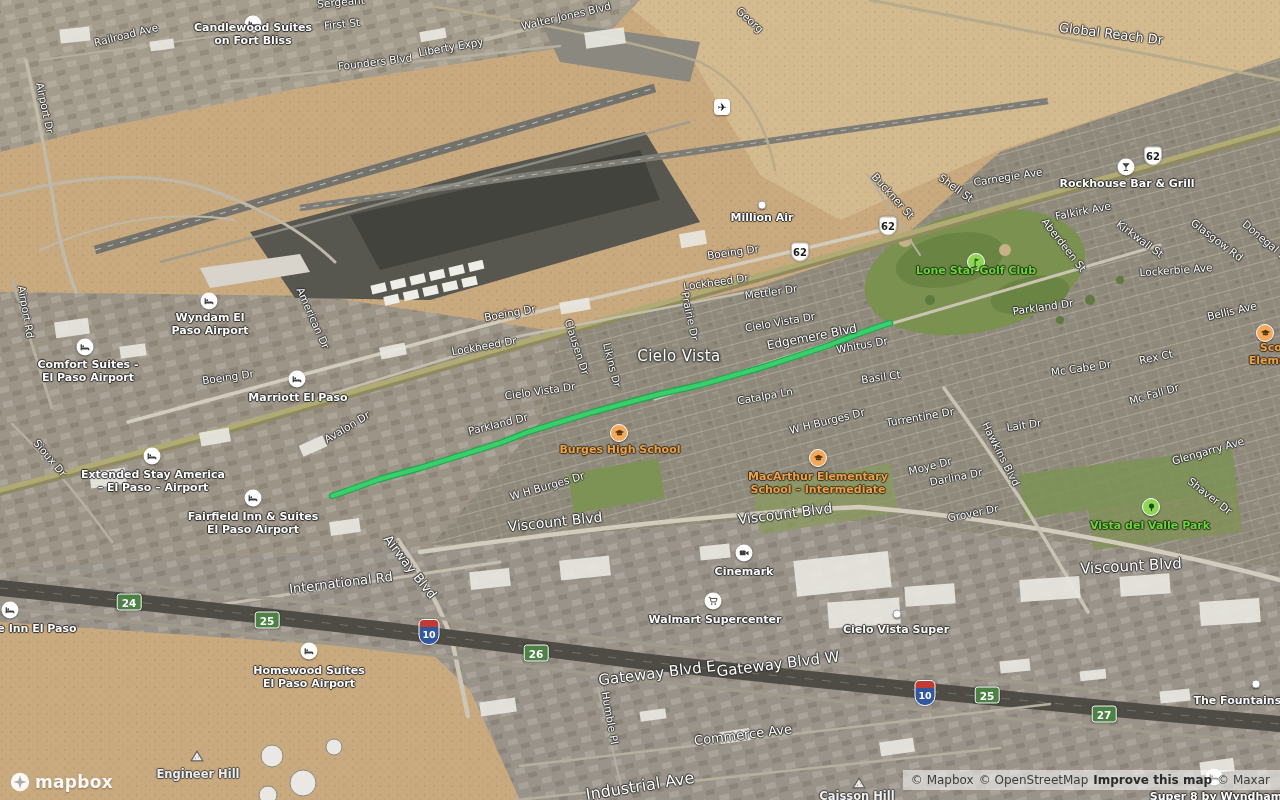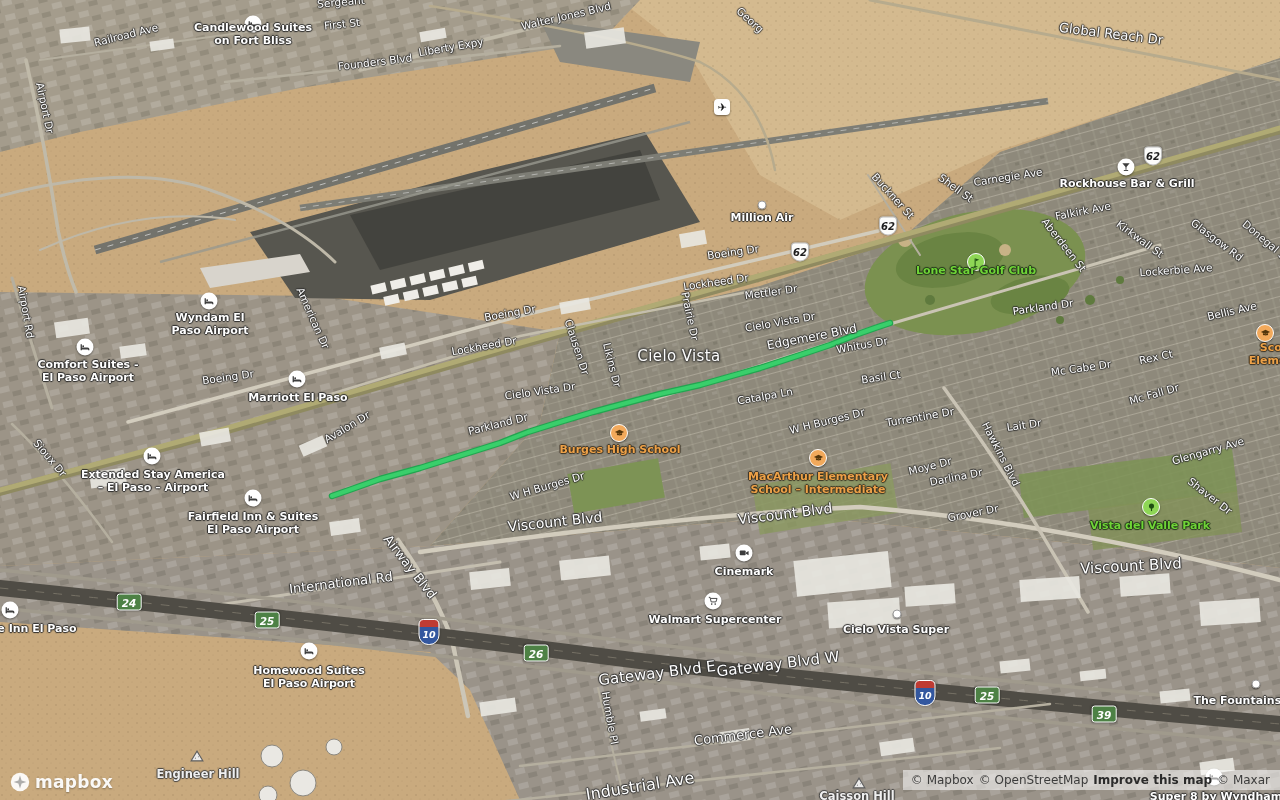--- a/index.html
+++ b/index.html
@@ -29,21 +29,21 @@
   
   .map-icon{position:absolute;transform:translate(-50%,-50%);display:flex;align-items:center;justify-content:center;pointer-events:none;}
   .ic-round{width:17px;height:17px;border-radius:50%;background:#fff;box-shadow:0 1px 2px rgba(0,0,0,.45);}
   .ic-orange{background:#f2a95b;border:1.5px solid #fff;width:16px;height:16px;}
   .ic-green{background:#8ed655;border:1.5px solid #fff;width:16px;height:16px;}
   .ic-sq{width:16px;height:16px;border-radius:4px;background:#fff;box-shadow:0 1px 2px rgba(0,0,0,.45);color:#151515;font-size:11px;line-height:1;}
   .ic-dot{width:7px;height:7px;border-radius:50%;background:#fff;border:1px solid #9a9a9a;box-shadow:0 1px 1px rgba(0,0,0,.4);}
   .ic-bare{background:none;}
 
   
-  .shield{position:absolute;transform:translate(-50%,-50%);display:flex;align-items:center;justify-content:center;font-weight:bold;pointer-events:none;font-style:italic;}
+  .shield{position:absolute;transform:translate(-50%,-50%);display:flex;align-items:center;justify-content:center;font-weight:bold;pointer-events:none;}
   .sh-us{width:18px;height:19px;background:#fcfcfa;color:#1d1d1d;font-size:10px;border-radius:4px 4px 9px 9px;
     box-shadow:inset 0 0 0 1px rgba(70,70,70,.35),0 0 2px rgba(0,0,0,.5);}
   .sh-i{width:21px;height:26px;color:#fff;font-size:9.5px;border:1px solid #fff;box-sizing:border-box;border-radius:5px 5px 10px 10px;
     background:linear-gradient(180deg,#bf3b33 0%,#bf3b33 31%,#33579f 31%,#33579f 100%);padding-top:4px;box-shadow:0 0 2px rgba(0,0,0,.5);}
   .sh-exit{height:15px;padding:0 4px;background:#4d8145;border:1px solid #fff;border-radius:3px;color:#fff;font-size:10.5px;box-shadow:0 0 2px rgba(0,0,0,.45);}
 
   
   .mapbox-logo{position:absolute;left:10px;bottom:8px;display:flex;align-items:center;gap:5px;cursor:pointer;}
   .mapbox-logo .word{color:rgba(255,255,255,.95);font-size:17px;font-weight:bold;letter-spacing:.3px;text-shadow:0 1px 2px rgba(0,0,0,.35);}
   .attribution{position:absolute;right:0;bottom:10px;height:20px;display:flex;align-items:center;gap:0;
@@ -619,21 +619,21 @@
       <div class="shield sh-exit" style="left: 267px; top: 620px;">
         <span>25</span>
       </div>
       <div class="shield sh-exit" style="left: 536px; top: 653px;">
         <span>26</span>
       </div>
       <div class="shield sh-exit" style="left: 987px; top: 695px;">
         <span>25</span>
       </div>
       <div class="shield sh-exit" style="left: 1104px; top: 714px;">
-        <span>39</span>
+        <span>27</span>
       </div>
     </div>
 
   <div class="mapbox-logo">
     <span style="display:flex;">
       <svg width="20" height="20" viewBox="0 0 20 20">
         <circle cx="10" cy="10" r="9.2" fill="rgba(255,255,255,0.92)"></circle>
         <path d="M10 3.6 L11.6 8.4 L16.4 10 L11.6 11.6 L10 16.4 L8.4 11.6 L3.6 10 L8.4 8.4 Z" fill="rgba(110,110,110,0.55)"></path>
       </svg>
     </span>

